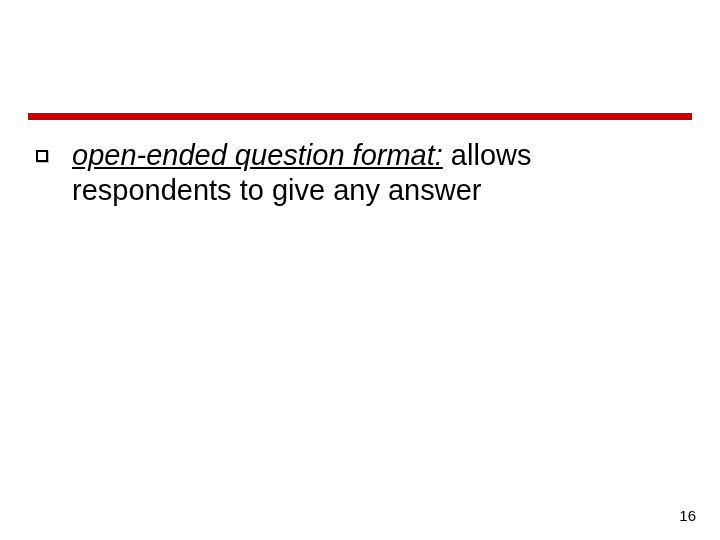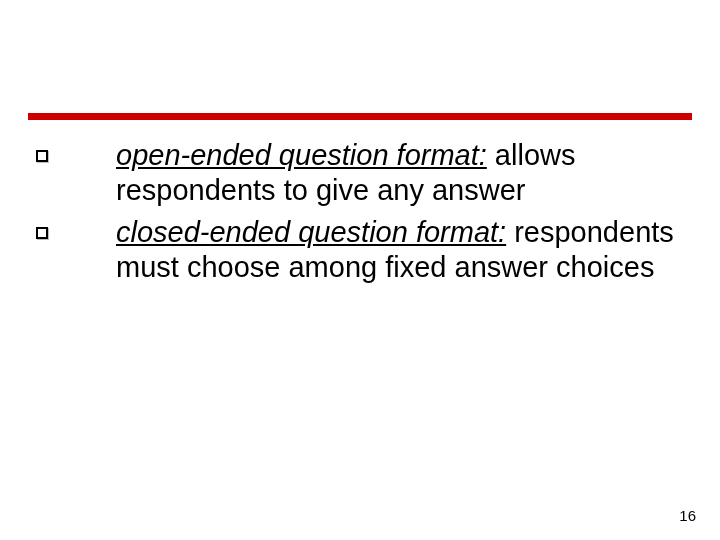--- a/index.html
+++ b/index.html
@@ -39,21 +39,20 @@
   .body {
     position: absolute;
     left: 36px;
     top: 138px;
     width: 640px;
   }
   .item {
     display: flex;
     align-items: flex-start;
     margin-bottom: 6px;
-    gap: 44px;
   }
   .bullet {
     flex: 0 0 auto;
     width: 12px;
     height: 12px;
     border: 2px solid #000;
     box-sizing: border-box;
     margin-top: 12px;
     margin-right: 24px;
     box-shadow: 1px 1px 0 rgba(0,0,0,0.25);
@@ -87,24 +86,18 @@
 
   <div class="body">
 
     <div class="item">
       <div class="bullet"></div>
       <div class="item-text">
         <span class="term">open-ended question format:</span><span> allows respondents to give any answer</span>
       </div>
     </div>
 
-    <div class="item">
-      <div class="bullet"></div>
-      <div class="item-text">
-        <span class="term">closed-ended question format:</span><span> respondents must choose among fixed answer choices</span>
-      </div>
-    </div>
 
   </div>
 
   <div class="pagenum">16</div>
 
 </div>
 
 </body></html>

